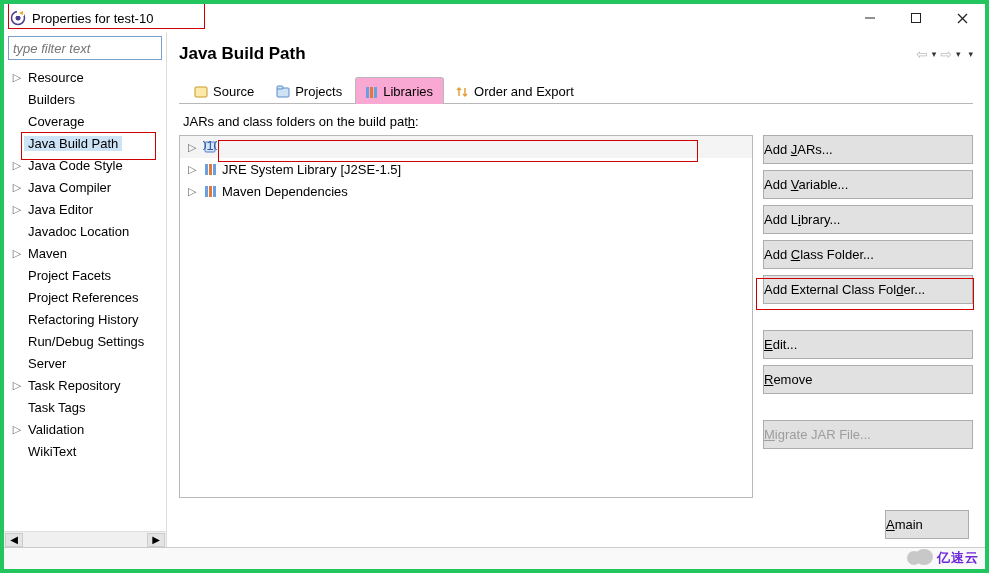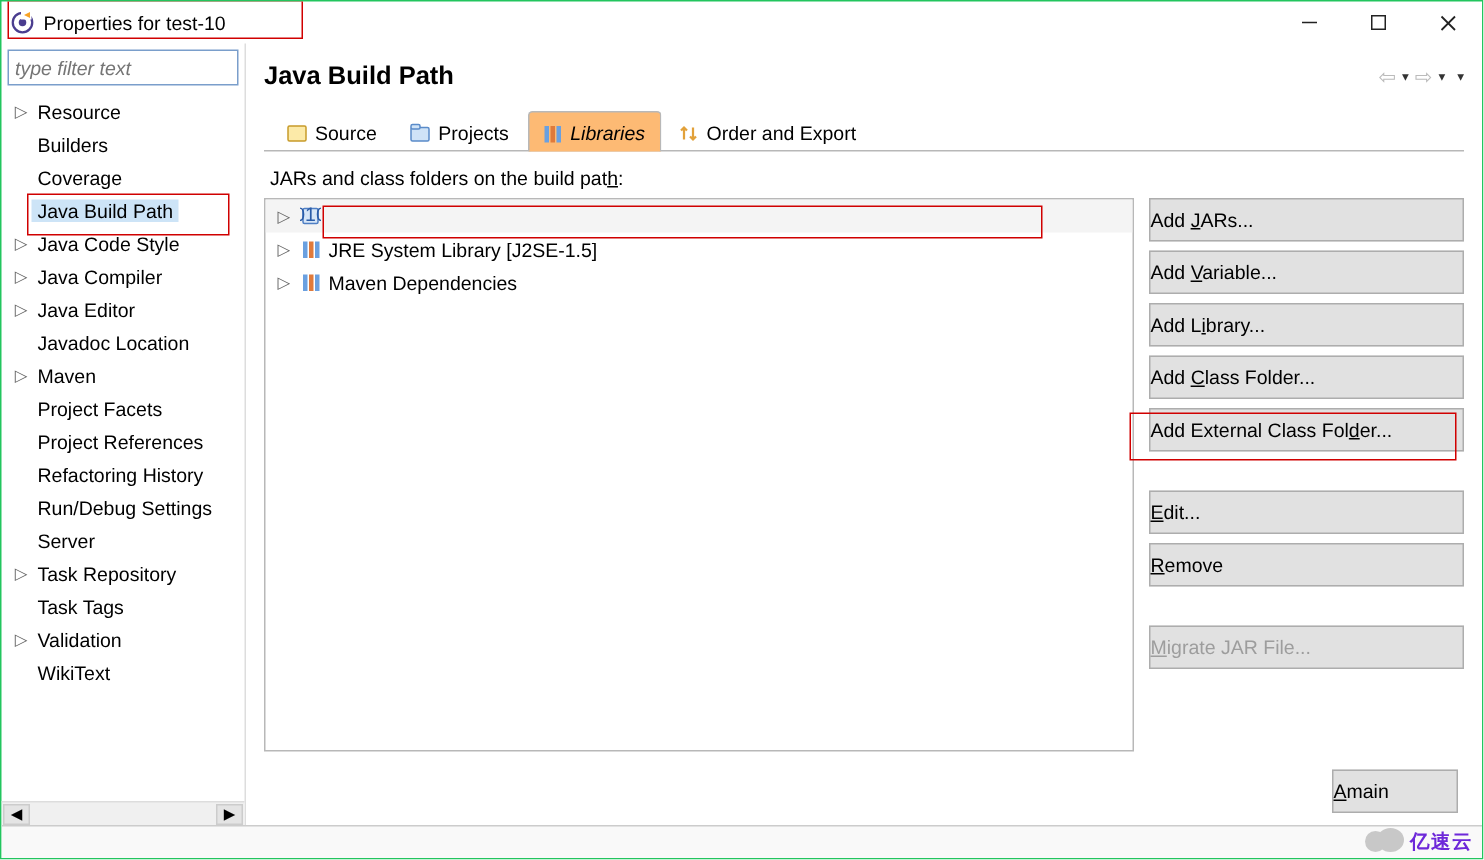--- a/index.html
+++ b/index.html
@@ -1,17 +1,17 @@
 <!DOCTYPE html>
 <html><head>
 <meta charset="utf-8">
 <style>
   * { box-sizing: border-box; font-family: "Segoe UI", Tahoma, sans-serif; font-size: 13px; }
   html, body { margin: 0; padding: 0; height: 100%; background: #fff; color: #000; }
-  .window { width: 989px; height: 573px; border: 1px solid #22c55e; display: flex; flex-direction: column; background: #fff; position: relative; overflow: hidden;}
+  .window { width: 989px; height: 573px; border: 4px solid #22c55e; display: flex; flex-direction: column; background: #fff; position: relative; overflow: hidden;}
   .titlebar { height: 28px; display: flex; align-items: center; padding: 0 0 0 6px; }
   .titlebar .app-icon { width: 16px; height: 16px; margin-right: 6px; display:flex; align-items:center; justify-content:center; }
   .title-text { flex: 0 0 auto; font-size: 13px; }
   .titlebar-spacer { flex: 1; }
   .title-btn { width: 46px; height: 28px; display:flex; align-items:center; justify-content:center; }
   .highlight-red { position:absolute; border:1px solid #d00000; pointer-events:none; }
 
   .body { flex:1; display:flex; min-height:0; }
   .sidebar { width:163px; border-right:1px solid #ddd; display:flex; flex-direction:column; }
   .filter-box { margin:4px; border:1px solid #7a9ecb; height:24px; }
@@ -27,21 +27,21 @@
 
   .main { flex:1; display:flex; flex-direction:column; padding:0 12px 8px 12px; min-width:0; }
   .page-header { display:flex; align-items:center; height:44px; }
   .page-header h1 { font-size:17px; font-weight:600; margin:0; flex:1; }
   .hdr-nav { display:flex; gap:4px; align-items:center; }
   .hdr-nav .arrow { color:#bbb; font-size:14px; }
   .hdr-nav .drop { color:#333; font-size:9px; }
 
   .tabbar { display:flex; height:28px; border-bottom:1px solid #b8b8b8; gap:2px; padding-left:6px; }
   .tab { display:flex; align-items:center; gap:5px; padding:4px 10px 3px 8px; border:1px solid transparent; border-bottom:none; position:relative; top:1px; background:transparent; cursor:default;}
-  .tab.active { background:#fdba74; border-color:#b8b8b8; border-top-left-radius:3px; border-top-right-radius:3px;font-style:italic; }
+  .tab.active { background:#f9a8d4; border-color:#b8b8b8; border-top-left-radius:3px; border-top-right-radius:3px; }
   .tab .ticon { width:14px; height:14px; display:inline-flex; align-items:center; justify-content:center; }
 
   .tab-desc { padding:10px 0 6px 4px; }
   .content-row { display:flex; gap:10px; flex:1; min-height:0; }
   .lib-list { flex:1; border:1px solid #b8b8b8; background:#fff; overflow:hidden; }
   .lib-row { display:flex; align-items:center; height:22px; padding-left:8px; }
   .lib-row .exp { width:14px; color:#666; font-size:11px; }
   .lib-row .licon { width:16px; height:14px; margin-right:4px; display:flex; align-items:center; justify-content:center; }
   .lib-row.selected { background:#f4f4f4; }
   .lib-row.selected .txt { outline:1px dotted #888; }

